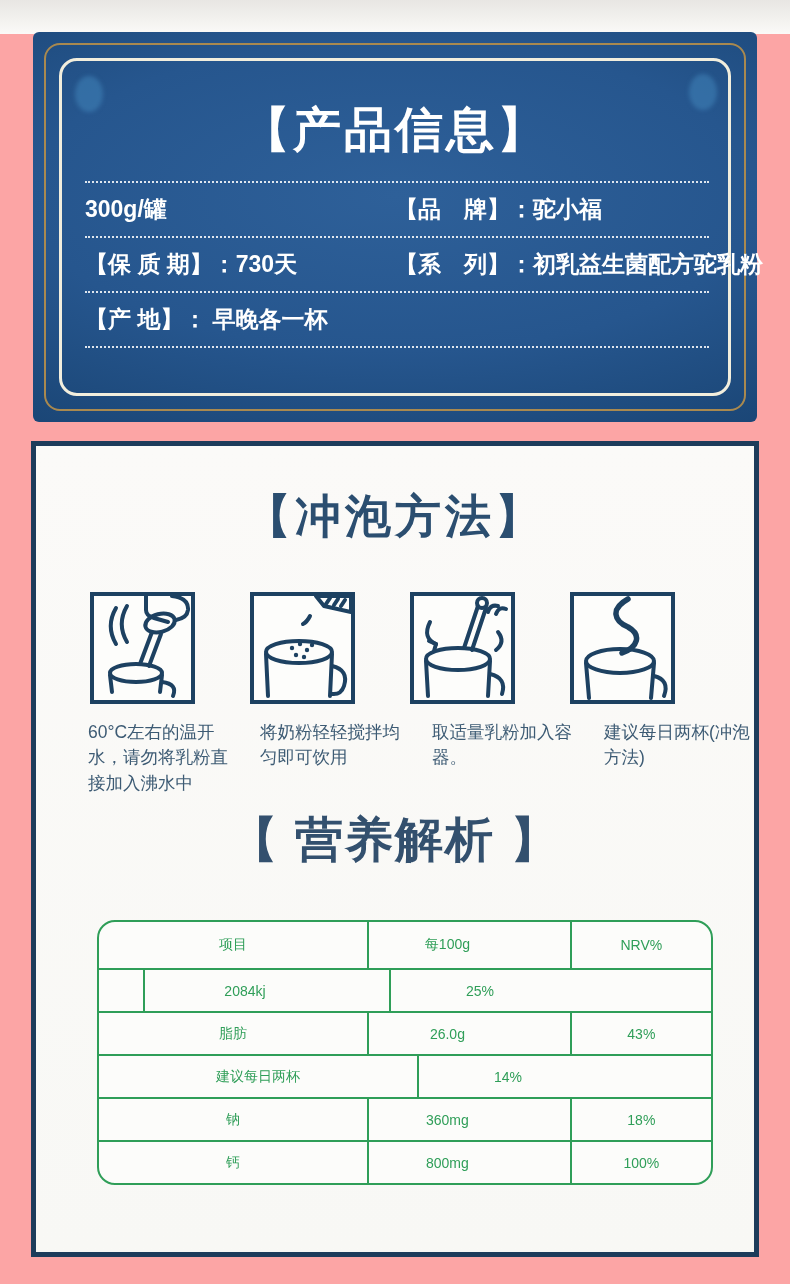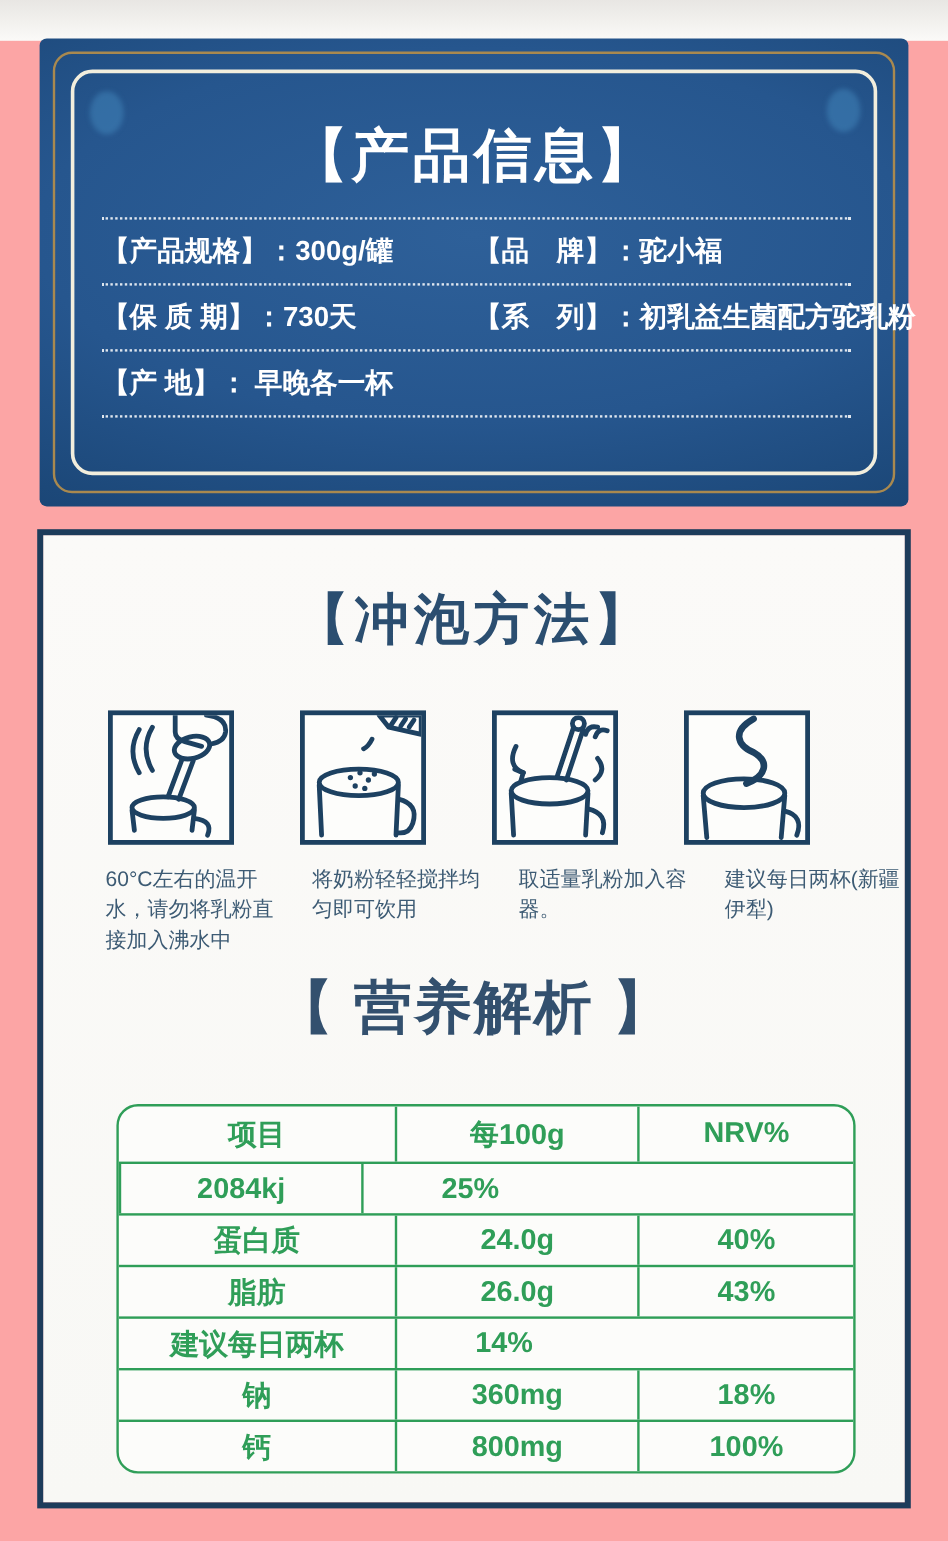--- a/index.html
+++ b/index.html
@@ -90,21 +90,21 @@
   
   .nutri-table{
     position:absolute; left:61px; top:474px; width:616px;
     border:2px solid #2f9e58; border-radius:18px; overflow:hidden;
     background:#fcfcfa;
   }
   .nt-row{ display:flex; height:43px; border-top:2px solid #2f9e58; }
   .nt-row.header{ border-top:none; height:46px; }
   .nt-cell{
     display:flex; align-items:center; justify-content:center;
-    color:#2f9e58; font-size:24px; font-weight:700;
+    color:#2f9e58; font-size:14px; font-weight:400;margin-left:44px;
   }
   .nt-c1{ width:37.6%; }
   .nt-c2{ width:33%; border-left:2px solid #2f9e58; }
   .nt-c3{ width:29.4%; border-left:2px solid #2f9e58; }
 </style>
 </head>
 <body>
 
 <div class="page">
 
@@ -113,21 +113,20 @@
   <div class="blue-card">
     <div class="frame-gold"></div>
     <div class="frame-cream"></div>
     <div class="corner-dot left"></div>
     <div class="corner-dot right"></div>
 
     <div class="card-title">【产品信息】</div>
 
     <div class="info-rows">
       <div class="info-row">
-        <span>【产品规格】：</span>
           <span>300g/罐</span>
         <span class="info-right"><span>【品　牌】：</span><span>驼小福</span></span>
       </div>
       <div class="info-row">
         <span>【保 质 期】：</span>
           <span>730天</span>
         <span class="info-right"><span>【系　列】：</span><span>初乳益生菌配方驼乳粉</span></span>
       </div>
       <div class="info-row">
         <span>【产 地】：</span>
@@ -201,41 +200,36 @@
           <path class="ln" d="M80 67 L77 102"></path>
           <path class="ln" d="M80 80 Q96 84 90 100"></path>
         </svg>
       </div>
     </div>
 
     <div class="steps-texts">
       <div class="step-text">60°C左右的温开水，请勿将乳粉直接加入沸水中</div>
       <div class="step-text">将奶粉轻轻搅拌均匀即可饮用</div>
       <div class="step-text">取适量乳粉加入容器。</div>
-      <div class="step-text">建议每日两杯(新疆伊犁)</div>
+      <div class="step-text">建议每日两杯(冲泡方法)</div>
     </div>
 
     <div class="section-title title-nutrition">【 营养解析 】</div>
 
     <div class="nutri-table">
       <div class="nt-row header">
         <div class="nt-cell nt-c1">项目</div>
         <div class="nt-cell nt-c2">每100g</div>
         <div class="nt-cell nt-c3">NRV%</div>
       </div>
       <div class="nt-row">
         <div class="nt-cell nt-c2">2084kj</div>
         <div class="nt-cell nt-c3">25%</div>
       </div>
       <div class="nt-row">
-        <div class="nt-cell nt-c1">蛋白质</div>
-        <div class="nt-cell nt-c2">24.0g</div>
-        <div class="nt-cell nt-c3">40%</div>
-      </div>
-      <div class="nt-row">
         <div class="nt-cell nt-c1">脂肪</div>
         <div class="nt-cell nt-c2">26.0g</div>
         <div class="nt-cell nt-c3">43%</div>
       </div>
       <div class="nt-row">
         <div class="nt-cell nt-c1">建议每日两杯</div>
         <div class="nt-cell nt-c3">14%</div>
       </div>
       <div class="nt-row">
         <div class="nt-cell nt-c1">钠</div>

